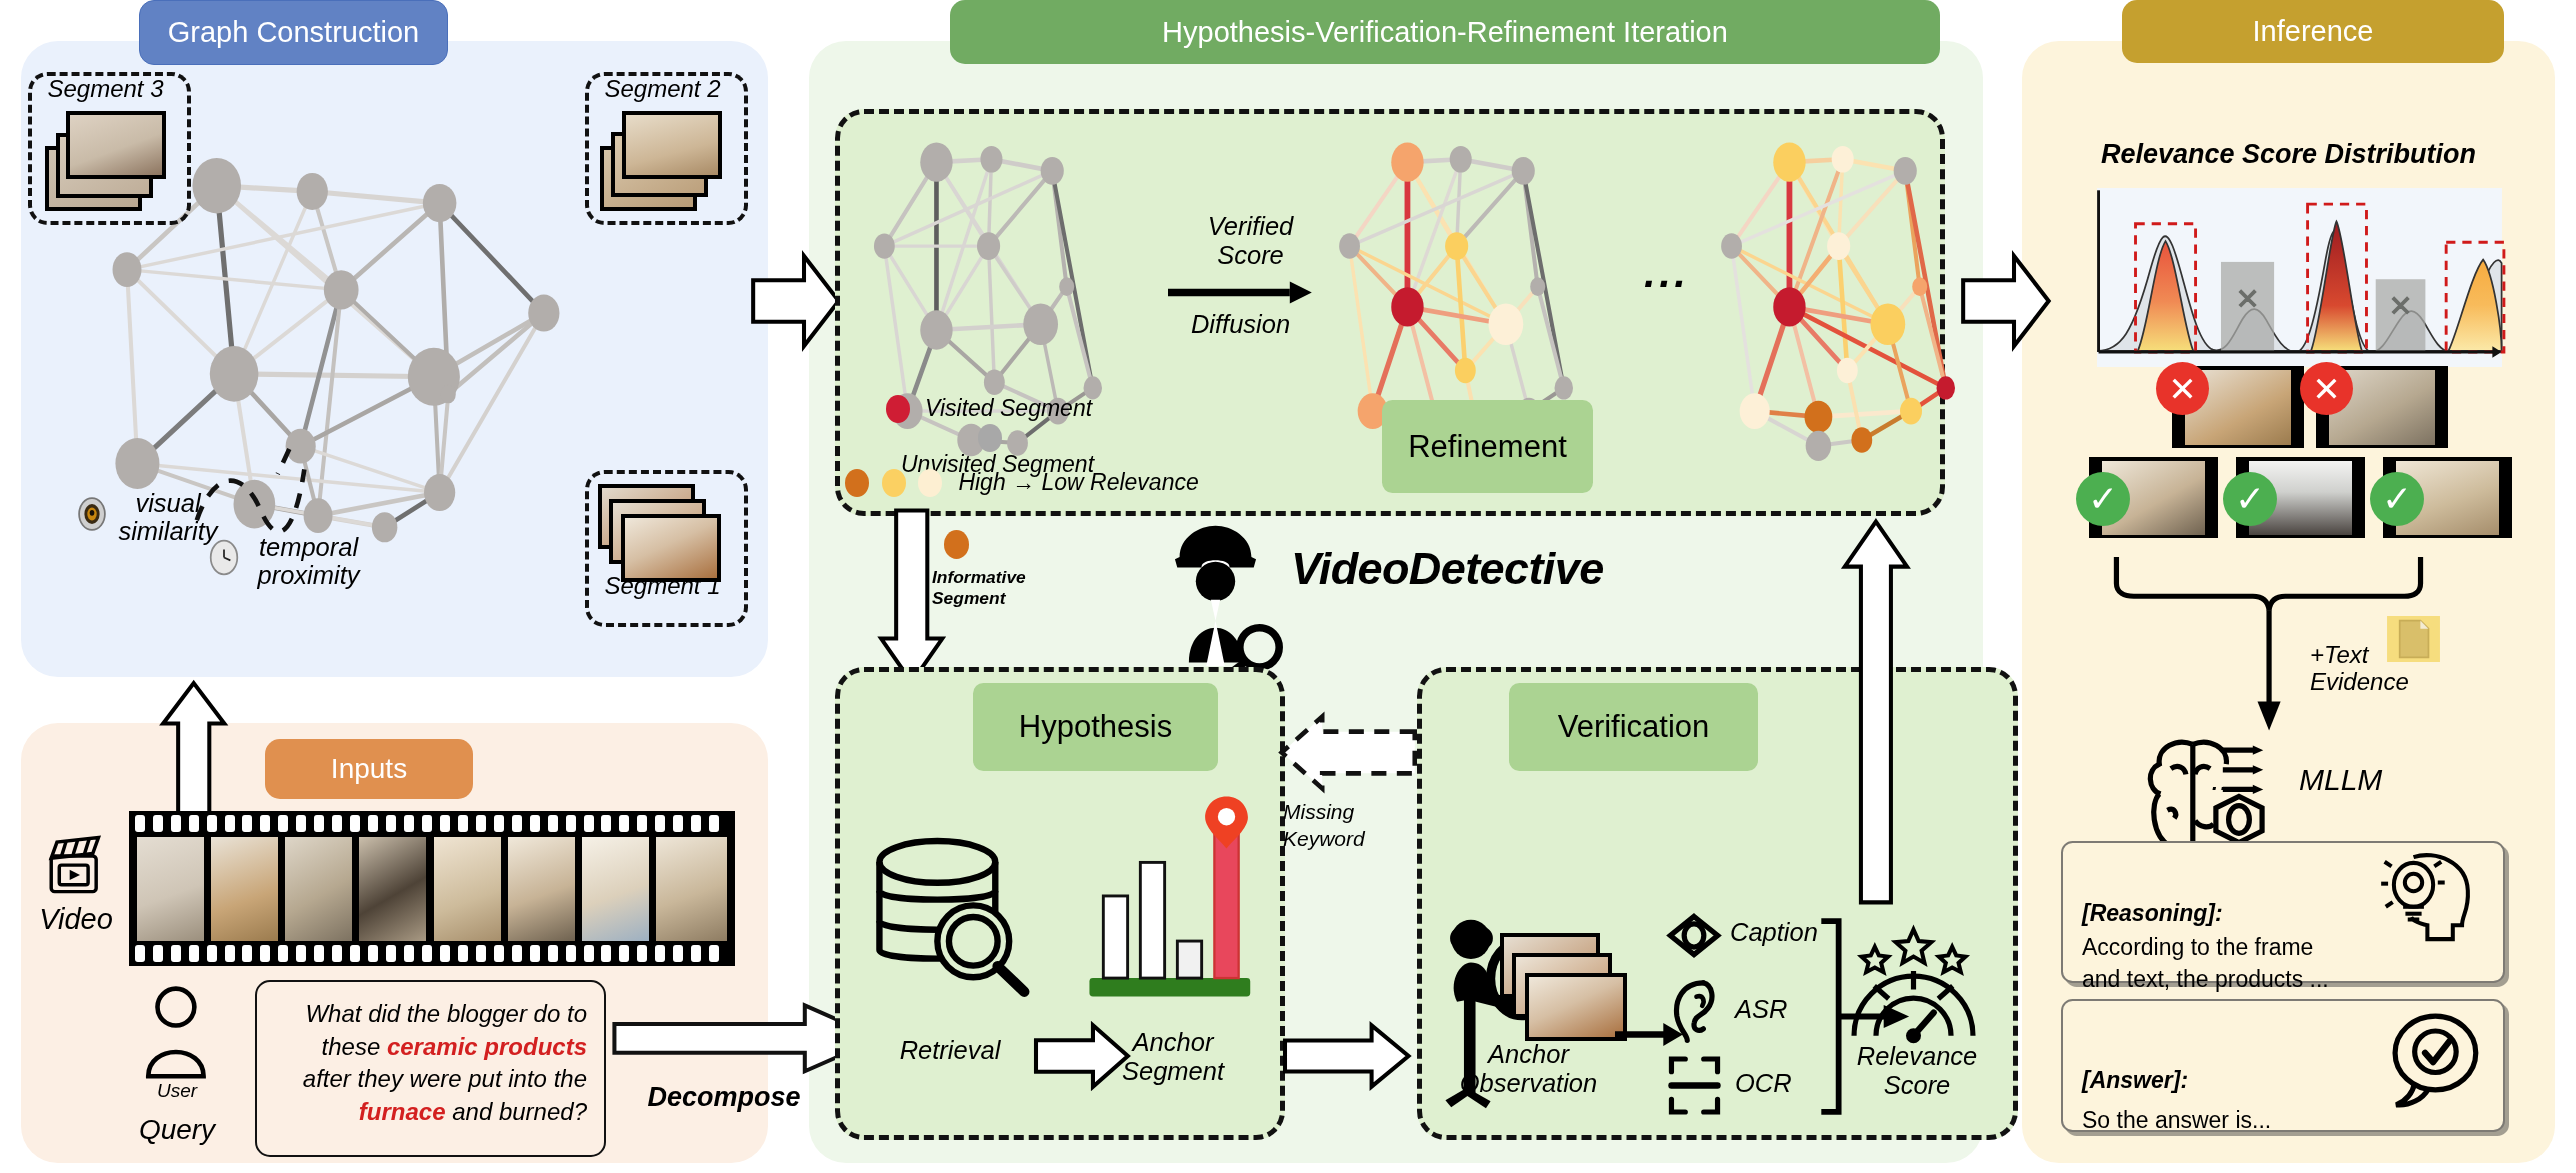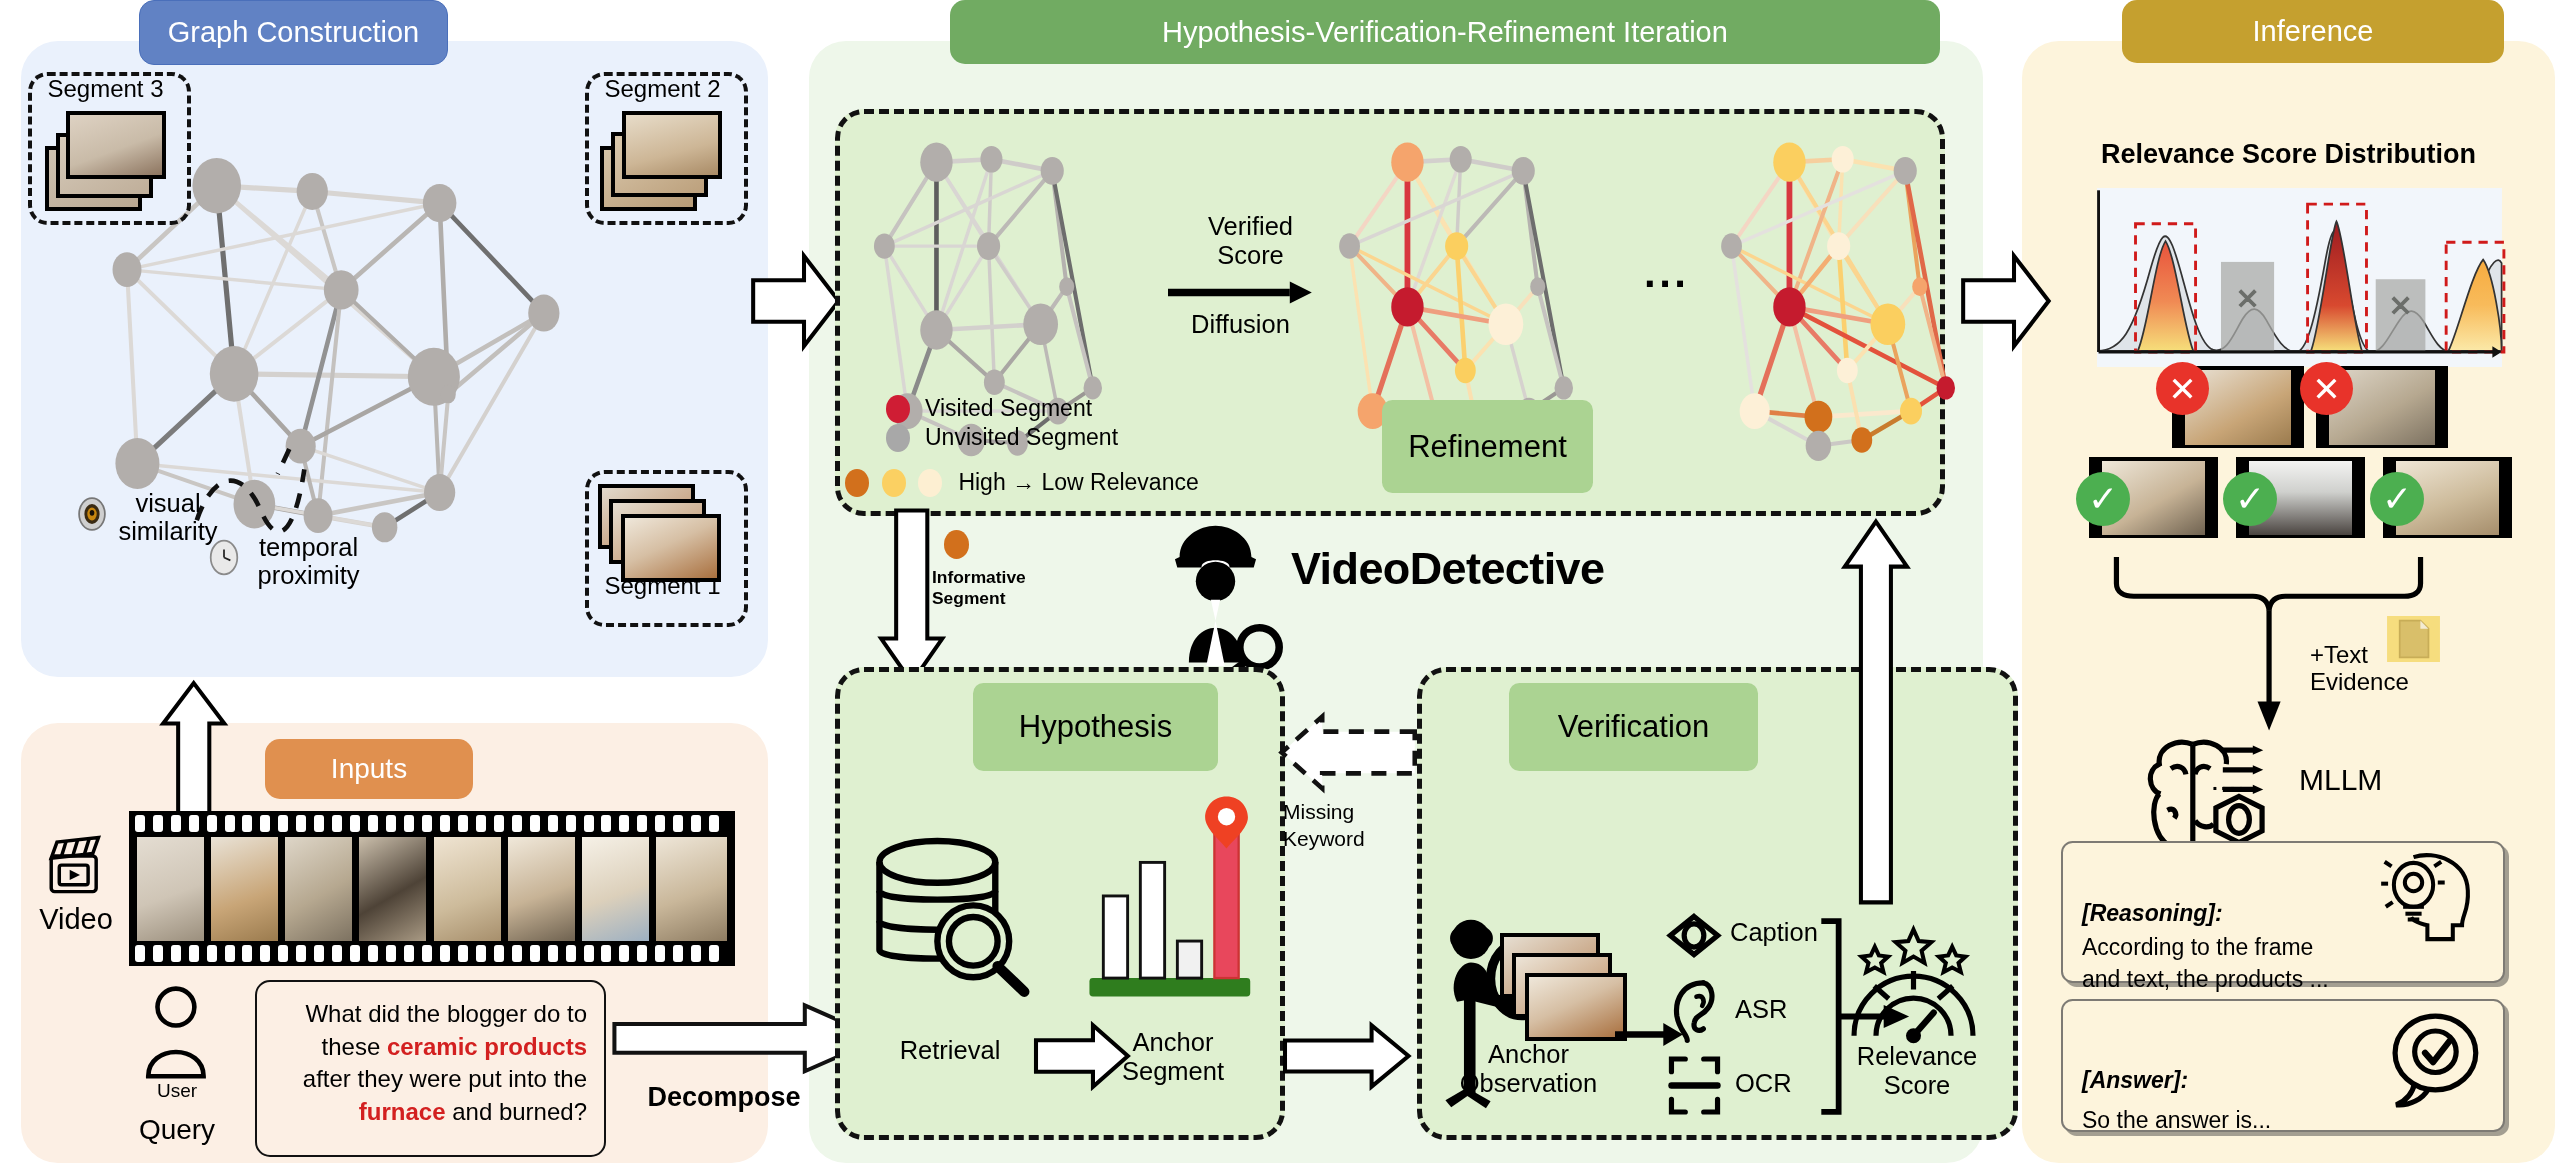--- a/index.html
+++ b/index.html
@@ -27,21 +27,21 @@
   #db-ver{left:1417px;top:667px;width:591px;height:463px;background:#dff0d0;}
   
   .segbox{position:absolute;border:4px dashed #111;border-radius:19.7px;}
   
   .chip{position:absolute;background:#abd392;border-radius:10.4px;display:flex;
         align-items:center;justify-content:center;color:#000;font-weight:normal;}
   #chip-ref{left:1382px;top:400px;width:211px;height:93px;font-size:31px;}
   #chip-hyp{left:973px;top:683px;width:245px;height:88px;font-size:31px;}
   #chip-ver{left:1509px;top:683px;width:249px;height:88px;font-size:31px;}
   
-  .lbl{position:absolute;color:#000;line-height:1.12;}
+  .lbl{position:absolute;color:#000;line-height:1.12;font-style:italic;}
   .seglab{font-size:24px;text-align:center;}
   .big{font-size:25.5px;}
   .sm{font-size:17.4px;}
   .ctr{text-align:center;}
   
   .legrow{position:absolute;display:flex;align-items:center;}
   .dot{border-radius:50%;display:inline-block;}
   .frame{position:absolute;border:4px solid #000;box-sizing:border-box;}
   
   #filmstrip{position:absolute;left:129px;top:811px;width:606px;height:155px;background:#000;}
@@ -473,21 +473,21 @@
     <ellipse cx="255" cy="520" rx="18" ry="22" fill="#d2701c"></ellipse>
     <ellipse cx="340" cy="470" rx="19" ry="23" fill="#fbcf5f"></ellipse>
     <ellipse cx="400" cy="430" rx="16" ry="20" fill="#c51b2e"></ellipse>
   </g>
 </svg>
 
 <div class="legrow" style="left:886px;top:395px;">
   <span class="dot" style="width:24px;height:28px;background:#cf1d34;"></span>
   <span class="lbl" style="position:static;margin-left:15px;font-size:23px;">Visited Segment</span>
 </div>
-<div class="legrow" style="left:886px;top:424px;">
+<div class="legrow" style="left:886px;top:424px;flex-direction:column;">
   <span class="dot" style="width:24px;height:28px;background:#a8a8a8;"></span>
   <span class="lbl" style="position:static;margin-left:15px;font-size:23px;">Unvisited Segment</span>
 </div>
 <div class="legrow" style="left:845px;top:469px;">
   <span class="dot" style="width:24px;height:28px;background:#d2701c;"></span>
   <span class="dot" style="width:24px;height:28px;background:#fbd062;margin-left:12.7px;"></span>
   <span class="dot" style="width:24px;height:28px;background:#fdefd2;margin-left:12.7px;"></span>
   <span class="lbl" style="position:static;margin-left:16px;font-size:23px;">High → Low Relevance</span>
 </div>
 

